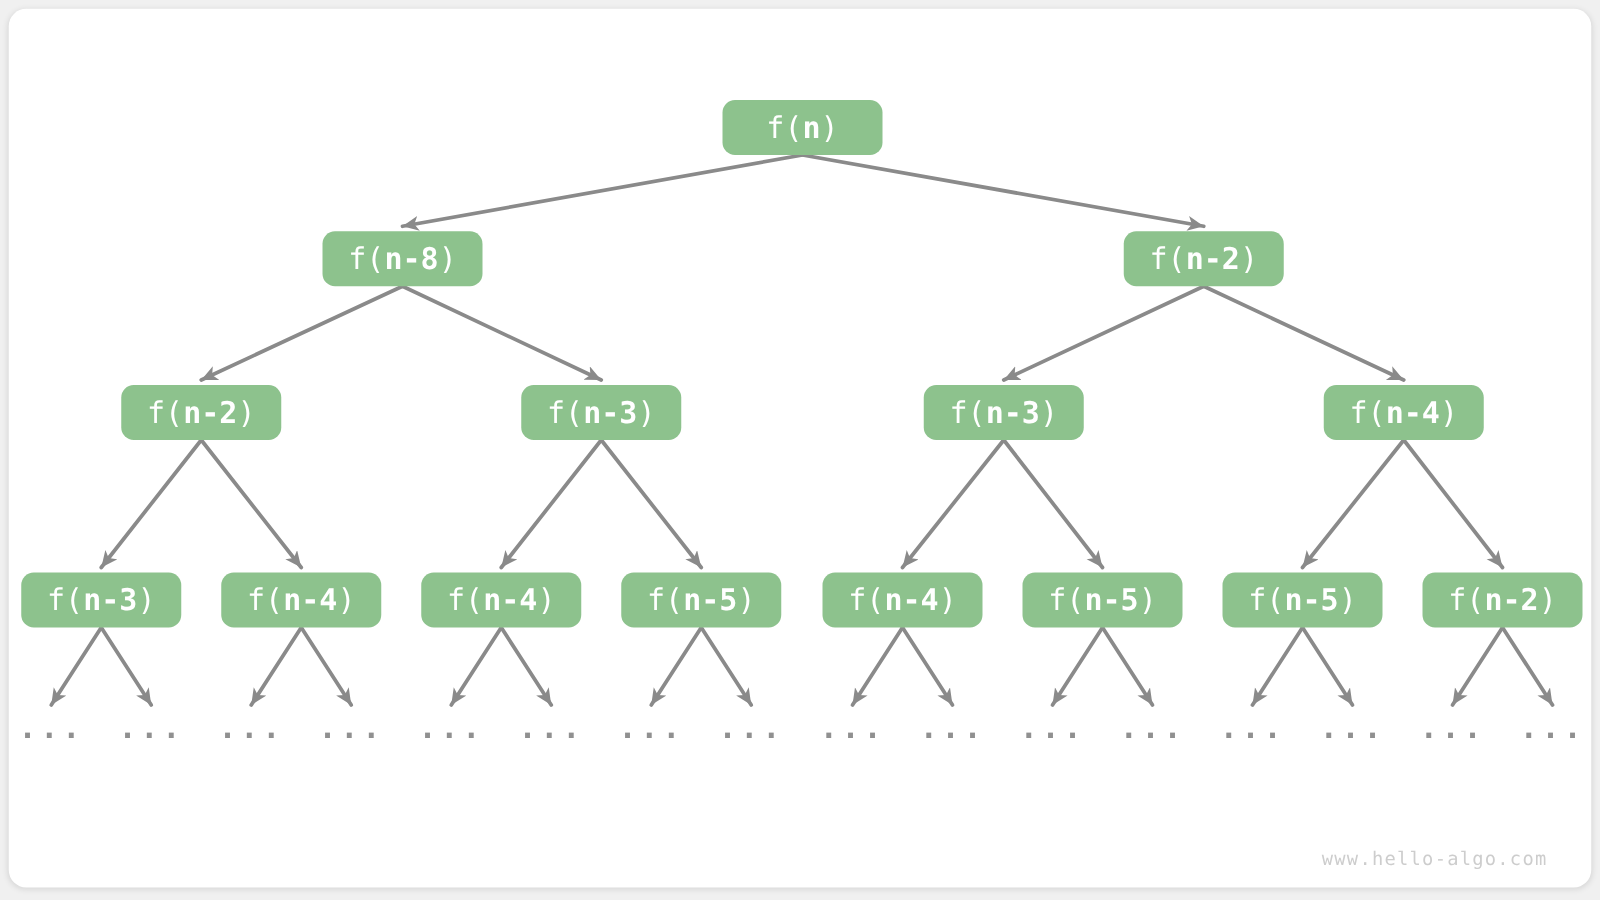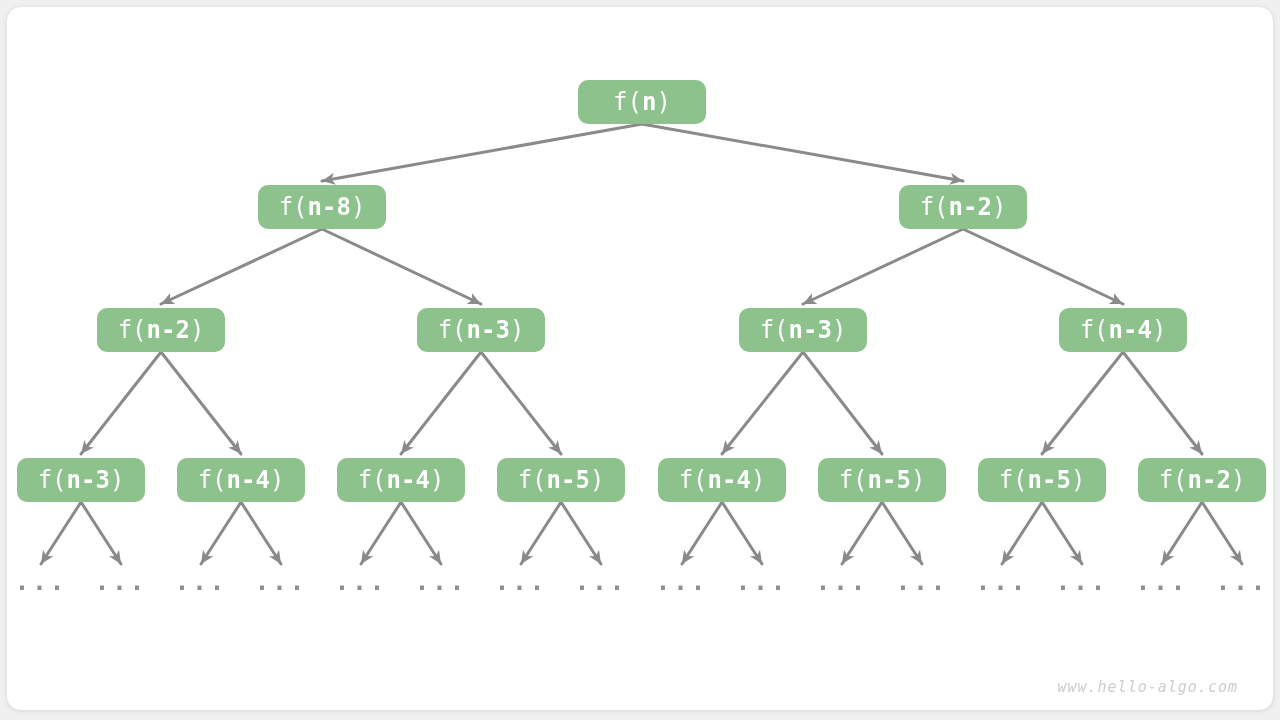--- a/index.html
+++ b/index.html
@@ -99,21 +99,21 @@
       <line x1="561" y1="502" x2="601" y2="564" stroke="#8a8a8a" stroke-width="3" stroke-linecap="round" marker-end="url(#arrowhead)"></line>
       <line x1="722" y1="502" x2="682" y2="564" stroke="#8a8a8a" stroke-width="3" stroke-linecap="round" marker-end="url(#arrowhead)"></line>
       <line x1="722" y1="502" x2="762" y2="564" stroke="#8a8a8a" stroke-width="3" stroke-linecap="round" marker-end="url(#arrowhead)"></line>
       <line x1="882" y1="502" x2="842" y2="564" stroke="#8a8a8a" stroke-width="3" stroke-linecap="round" marker-end="url(#arrowhead)"></line>
       <line x1="882" y1="502" x2="922" y2="564" stroke="#8a8a8a" stroke-width="3" stroke-linecap="round" marker-end="url(#arrowhead)"></line>
       <line x1="1042" y1="502" x2="1002" y2="564" stroke="#8a8a8a" stroke-width="3" stroke-linecap="round" marker-end="url(#arrowhead)"></line>
       <line x1="1042" y1="502" x2="1082" y2="564" stroke="#8a8a8a" stroke-width="3" stroke-linecap="round" marker-end="url(#arrowhead)"></line>
       <line x1="1202" y1="502" x2="1162" y2="564" stroke="#8a8a8a" stroke-width="3" stroke-linecap="round" marker-end="url(#arrowhead)"></line>
       <line x1="1202" y1="502" x2="1242" y2="564" stroke="#8a8a8a" stroke-width="3" stroke-linecap="round" marker-end="url(#arrowhead)"></line>
     </svg>
-    <div class="watermark" style="color: rgb(205, 205, 205); font-style: italic;">www.hello-algo.com</div>
+    <div class="watermark" style="color: rgb(205, 205, 205);">www.hello-algo.com</div>
 <div class="node" style="left: 578px; top: 80px; background: rgb(141, 194, 141); color: rgb(255, 255, 255);"><span class="pre">f(</span><span class="term">n</span><span class="post">)</span></div>
     <div class="node" style="left: 258px; top: 185px; background: rgb(141, 194, 141); color: rgb(255, 255, 255);"><span class="pre">f(</span><span class="term">n-8</span><span class="post">)</span></div>
     <div class="node" style="left: 899px; top: 185px; background: rgb(141, 194, 141); color: rgb(255, 255, 255);"><span class="pre">f(</span><span class="term">n-2</span><span class="post">)</span></div>
     <div class="node" style="left: 97px; top: 308px; background: rgb(141, 194, 141); color: rgb(255, 255, 255);"><span class="pre">f(</span><span class="term">n-2</span><span class="post">)</span></div>
     <div class="node" style="left: 417px; top: 308px; background: rgb(141, 194, 141); color: rgb(255, 255, 255);"><span class="pre">f(</span><span class="term">n-3</span><span class="post">)</span></div>
     <div class="node" style="left: 739px; top: 308px; background: rgb(141, 194, 141); color: rgb(255, 255, 255);"><span class="pre">f(</span><span class="term">n-3</span><span class="post">)</span></div>
     <div class="node" style="left: 1059px; top: 308px; background: rgb(141, 194, 141); color: rgb(255, 255, 255);"><span class="pre">f(</span><span class="term">n-4</span><span class="post">)</span></div>
     <div class="node" style="left: 17px; top: 458px; background: rgb(141, 194, 141); color: rgb(255, 255, 255);"><span class="pre">f(</span><span class="term">n-3</span><span class="post">)</span></div>
     <div class="node" style="left: 177px; top: 458px; background: rgb(141, 194, 141); color: rgb(255, 255, 255);"><span class="pre">f(</span><span class="term">n-4</span><span class="post">)</span></div>
     <div class="node" style="left: 337px; top: 458px; background: rgb(141, 194, 141); color: rgb(255, 255, 255);"><span class="pre">f(</span><span class="term">n-4</span><span class="post">)</span></div>

